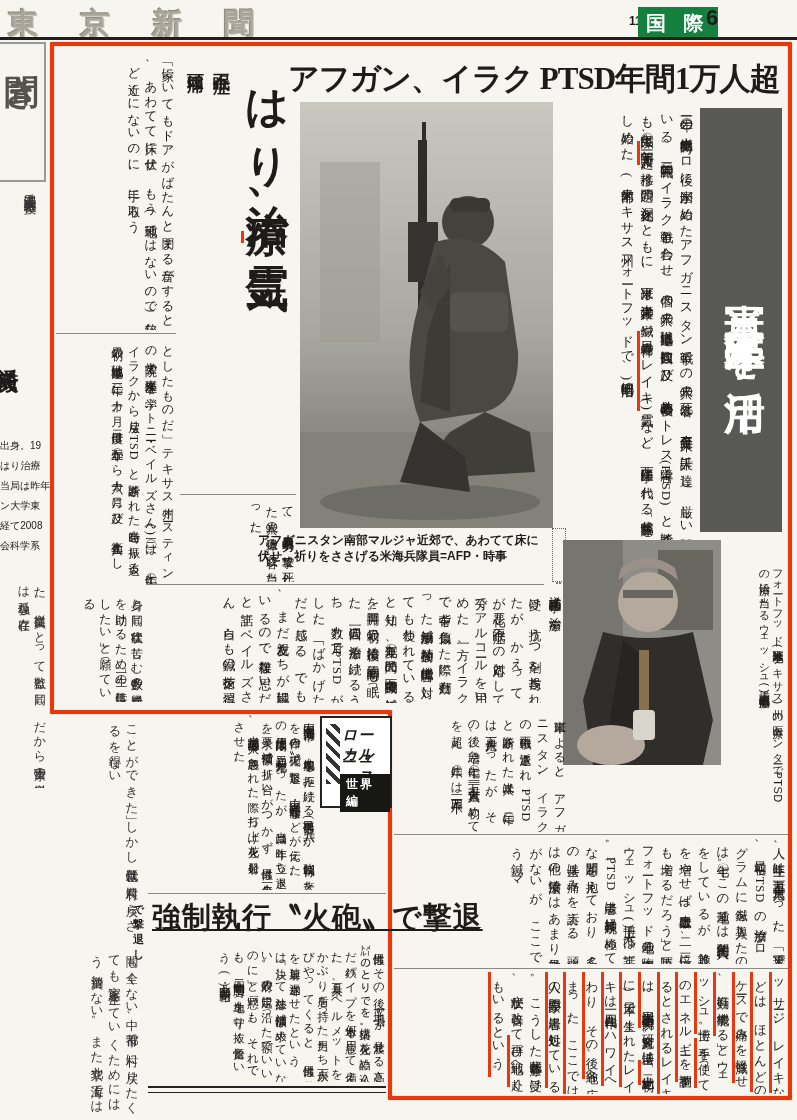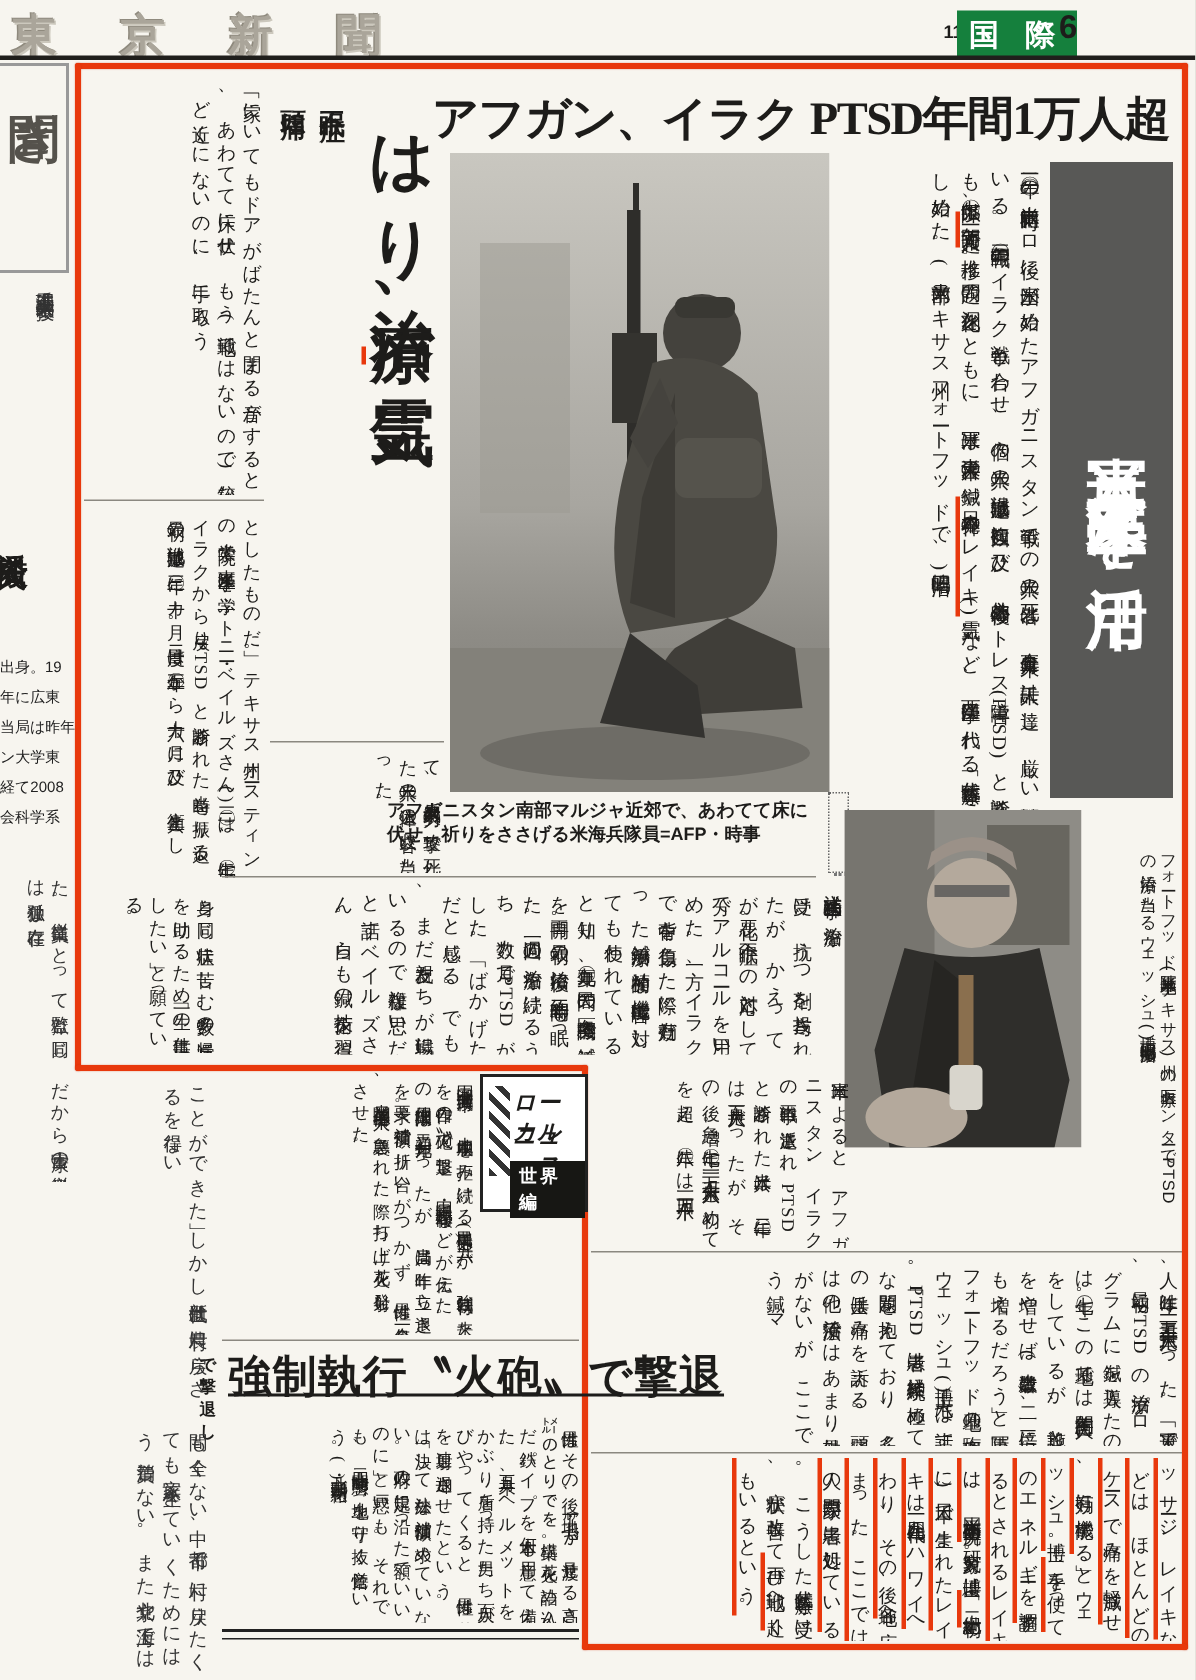--- a/index.html
+++ b/index.html
@@ -160,21 +160,21 @@
   <div id="local-headline" class="abs gothic" style="left:152px;top:898px;">強制執行〝火砲〟で撃退</div>
   <div class="abs v body-txt" style="left:148px;top:944px;width:238px;height:138px;font-size:11.5px;line-height:14px;">男性はその後、土地一・七㌃が見渡せる高さ八㍍のとりでを構築。花火を詰め込んだ鉄パイプを何十本も用意して備えた。 五月末、ヘルメットをかぶり盾を持った男たち百人が再びやってくると、男性は花火を連射し退却させたという。 男性は「決して法外な補償額は求めていない。政府の規定に沿った額でいいのに」と戸惑いも。それでも、二十四時間態勢で土地を守り抜く覚悟という。(北京・朝田憲祐)</div>
   <div class="abs" style="left:148px;top:1086px;width:238px;height:4px;border-top:2px solid #222;border-bottom:1px solid #222;"></div>
 
   <div class="abs frame" style="left:-22px;top:42px;width:64px;height:136px;border:2px solid #999;"></div>
   <div id="strip-logo" class="abs v" style="left:0px;top:48px;width:44px;height:126px;">聞き</div>
   <div class="abs v strip-txt" style="left:16px;top:184px;width:22px;height:170px;font-size:12.5px;">香港理工大学副教授</div>
   <div id="strip-name" class="abs v" style="left:-12px;top:352px;width:34px;height:80px;">潘毅氏</div>
   <div id="strip-bio" class="abs gothic" style="left:0px;top:436px;width:64px;height:140px;">
     <div>出身。19</div>
-    <div>年に広東</div>
+    <div>はり治療</div>
     <div>当局は昨年</div>
     <div>ン大学東</div>
     <div>経て2008</div>
     <div>会科学系</div>
   </div>
   <div class="abs v strip-txt" style="left:2px;top:578px;width:46px;height:210px;font-size:12px;line-height:16px;">た。従業員にとって監獄と同じ。だから富士康の従業員は孤独な存在に</div>
   <div class="abs v strip-txt" style="left:56px;top:716px;width:84px;height:222px;font-size:12.5px;line-height:17px;">ことができた」 しかし新世代は農村に戻らざるを得ない</div>
   <div class="abs v strip-txt" style="left:52px;top:946px;width:88px;height:168px;font-size:12.5px;line-height:17.5px;">間も全くない中、都市で 村に戻りたくても家族 生きていくためには闘う 消費しない。また北京や上海では</div>
 
 </div>

